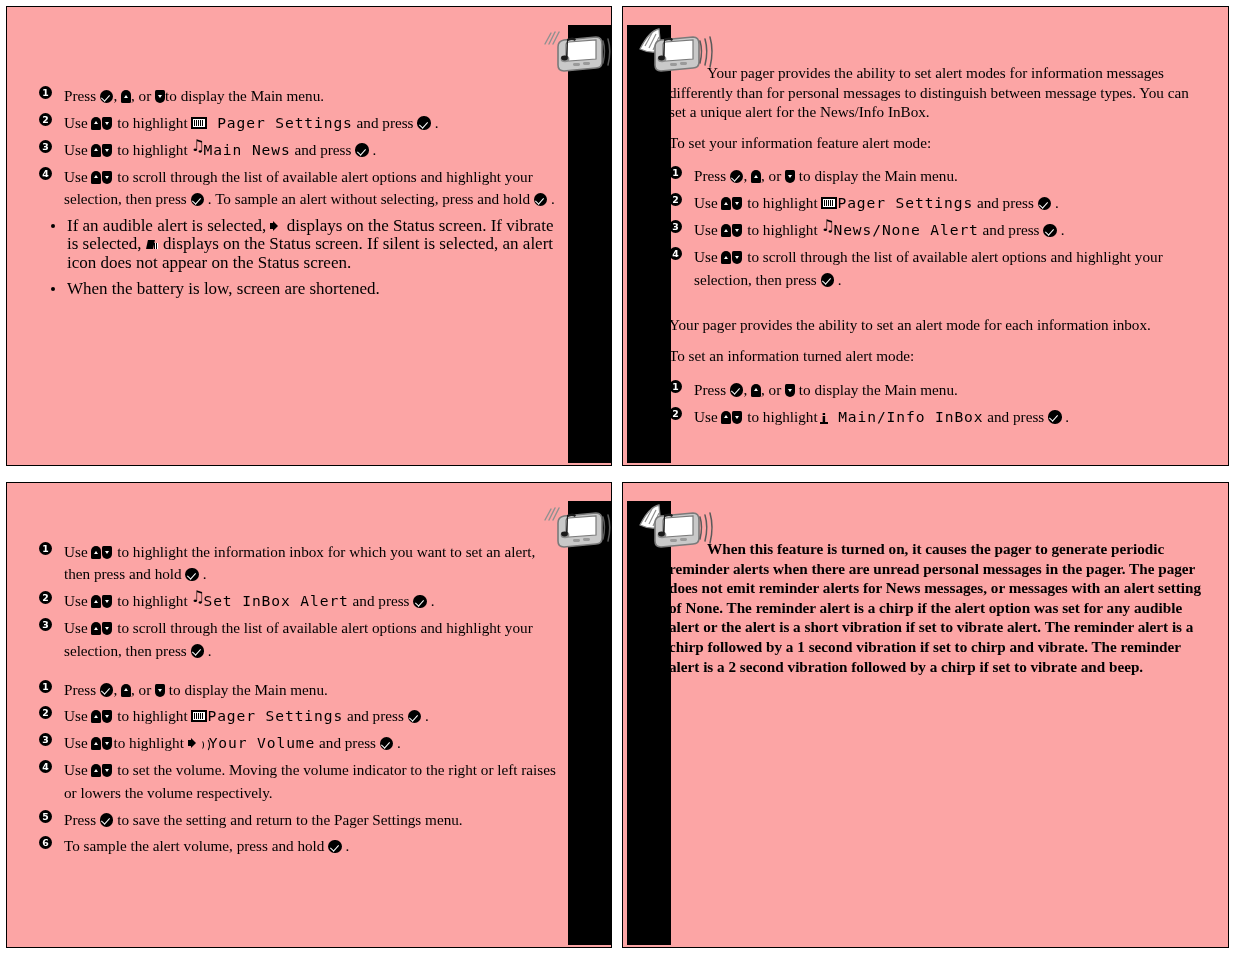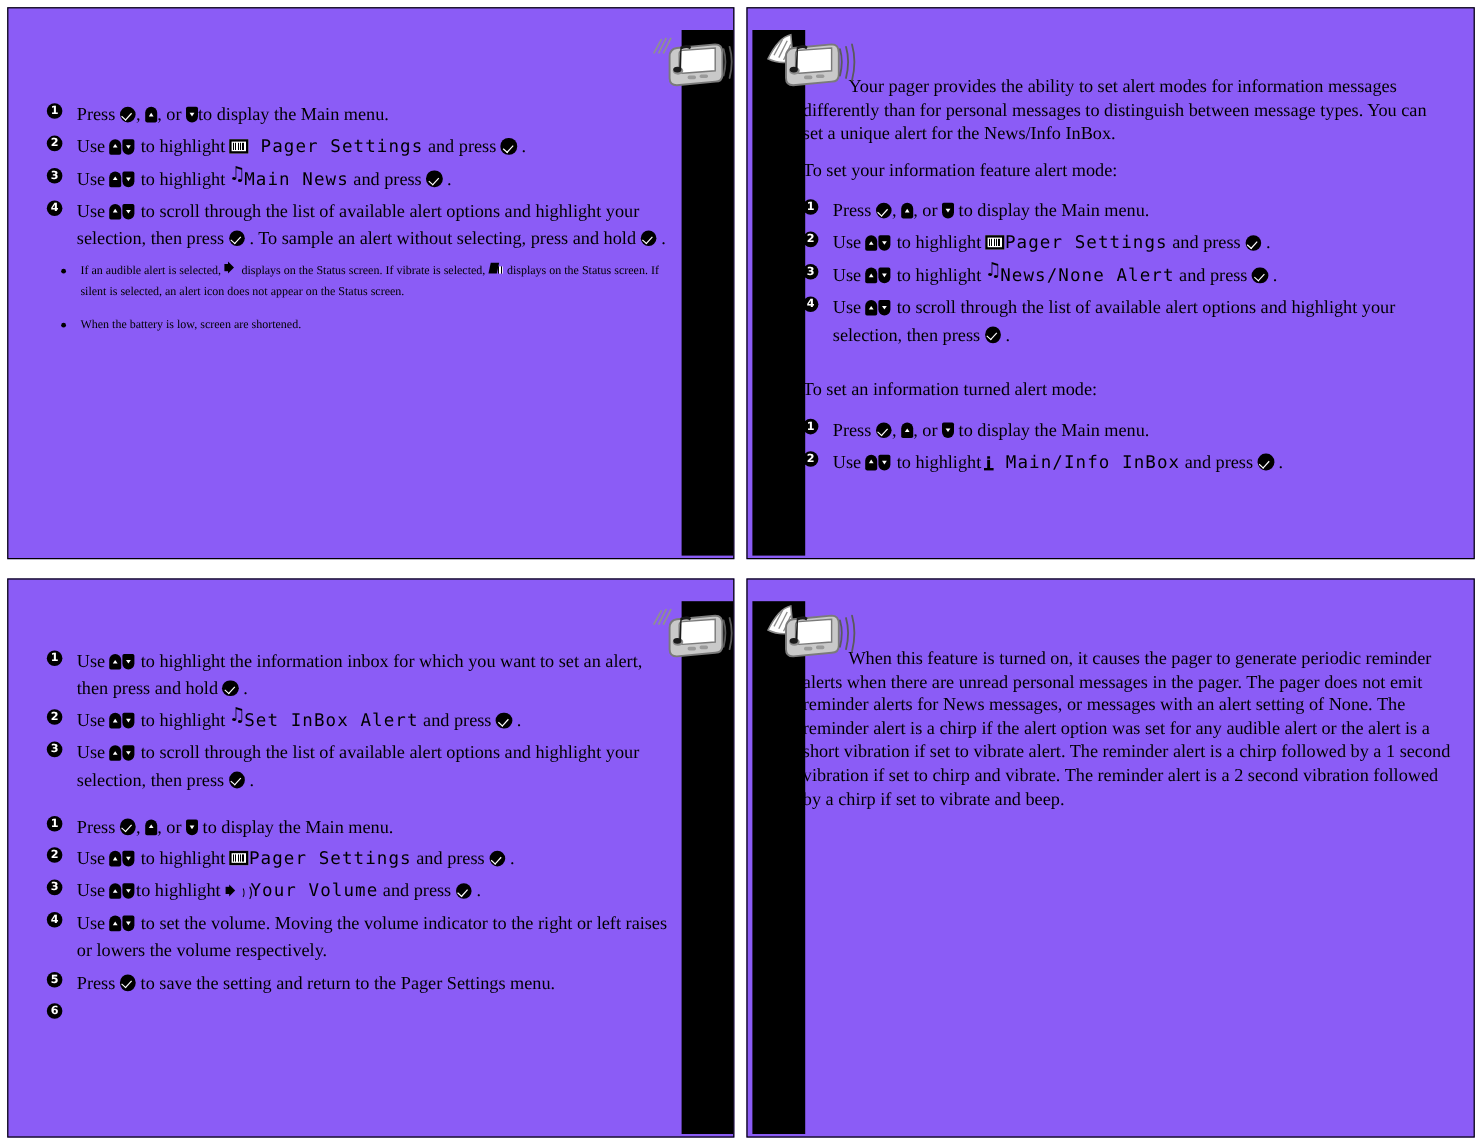--- a/index.html
+++ b/index.html
@@ -9,28 +9,28 @@
     background:#ffffff;
     font-family:"Liberation Serif", serif;
     color:#000;
     overflow:hidden;
   }
   .sheet{position:relative;width:1235px;height:954px;}
 
   .panel{
     position:absolute;
     border:1.5px solid #000;
-    background:#8b5cf6;
+    background:#fca5a5;
     box-sizing:border-box;
     overflow:hidden;
   }
   #panel-tl{left:6px;  top:6px;   width:606px; height:460px;}
   #panel-tr{left:622px;top:6px;   width:607px; height:460px;}
   #panel-bl{left:6px;  top:482px; width:606px; height:466px;}
-  #panel-br{left:622px;top:482px; width:607px; height:466px;}
+  #panel-br{left:622px;top:482px; width:607px; height:466px;font-weight:bold;}
 
   
   .tabbar{position:absolute;background:#000;}
   #panel-tl .tabbar{left:561px;top:18px;width:44px;height:438px;}
   #panel-tr .tabbar{left:4px;  top:18px;width:44px;height:438px;}
   #panel-bl .tabbar{left:561px;top:18px;width:44px;height:444px;}
   #panel-br .tabbar{left:4px;  top:18px;width:44px;height:444px;}
 
   
   .pager-mark{position:absolute;width:78px;height:56px;z-index:5;}
@@ -64,21 +64,21 @@
     position:absolute;left:0;top:1px;
     width:13px;height:13px;border-radius:50%;
     background:#000;color:#fff;
     font-family:"DejaVu Sans", sans-serif;
     font-size:9.3px;line-height:13.2px;text-align:center;
     font-weight:bold;
   }
   ul.bullets{list-style:none;margin:6px 0 0 0;padding:0;}
   ul.bullets li{
     position:relative;
-    font-size:10px;line-height:18.6px;
+    font-size:17px;line-height:18.6px;
     padding-left:28px;margin-bottom:8px;
   }
   ul.bullets li .dot{
     position:absolute;left:12px;top:7px;
     width:4px;height:4px;border-radius:50%;background:#000;
   }
   .gap{height:20px;}
   .gap-s{height:12px;}
 
   .key{
@@ -257,20 +257,21 @@
     <div class="col">
       <p class="para indent">Your pager provides the ability to set alert modes for information messages differently than for personal messages to distinguish between message types. You can set a unique alert for the News/Info InBox.</p>
       <p class="lead">To set your information feature alert mode:</p>
       <ol class="steps">
           <li><span class="num">1</span><span>Press <span class="okbtn"></span>, <span class="key up"></span>, or <span class="key dn"></span> to display the Main menu.</span></li>
           <li><span class="num">2</span><span>Use <span class="keypair"><span class="key up"></span><span class="key dn"></span></span> to highlight <span class="ic-settings"></span><span class="lcd">Pager Settings</span> and press <span class="okbtn"></span> .</span></li>
           <li><span class="num">3</span><span>Use <span class="keypair"><span class="key up"></span><span class="key dn"></span></span> to highlight <span class="ic-note"></span><span class="lcd">News/None Alert</span> and press <span class="okbtn"></span> .</span></li>
           <li><span class="num">4</span><span>Use <span class="keypair"><span class="key up"></span><span class="key dn"></span></span> to scroll through the list of available alert options and highlight your selection, then press <span class="okbtn"></span> .</span></li>
         </ol>
       <div class="gap"></div>
+      <p class="para">Your pager provides the ability to set an alert mode for each information inbox.</p>
       <p class="lead">To set an information turned alert mode:</p>
       <ol class="steps">
           <li><span class="num">1</span><span>Press <span class="okbtn"></span>, <span class="key up"></span>, or <span class="key dn"></span> to display the Main menu.</span></li>
           <li><span class="num">2</span><span>Use <span class="keypair"><span class="key up"></span><span class="key dn"></span></span> to highlight <span class="ic-info"></span><span class="lcd"> Main/Info InBox</span> and press <span class="okbtn"></span> .</span></li>
         </ol>
     </div>
   </div>
 
   <div class="panel" id="panel-bl">
     <div class="tabbar"></div>
@@ -303,21 +304,21 @@
           <li><span class="num">2</span><span>Use <span class="keypair"><span class="key up"></span><span class="key dn"></span></span> to highlight <span class="ic-note"></span><span class="lcd">Set InBox Alert</span> and press <span class="okbtn"></span> .</span></li>
           <li><span class="num">3</span><span>Use <span class="keypair"><span class="key up"></span><span class="key dn"></span></span> to scroll through the list of available alert options and highlight your selection, then press <span class="okbtn"></span> .</span></li>
         </ol>
       <div class="gap-s"></div>
       <ol class="steps">
           <li><span class="num">1</span><span>Press <span class="okbtn"></span>, <span class="key up"></span>, or <span class="key dn"></span> to display the Main menu.</span></li>
           <li><span class="num">2</span><span>Use <span class="keypair"><span class="key up"></span><span class="key dn"></span></span> to highlight <span class="ic-settings"></span><span class="lcd">Pager Settings</span> and press <span class="okbtn"></span> .</span></li>
           <li><span class="num">3</span><span>Use <span class="keypair"><span class="key up"></span><span class="key dn"></span></span>to highlight <span class="ic-spkwaves"><span class="b"></span><span class="c"></span><span class="w1"></span><span class="w2"></span></span><span class="lcd">Your Volume</span> and press <span class="okbtn"></span> .</span></li>
           <li><span class="num">4</span><span>Use <span class="keypair"><span class="key up"></span><span class="key dn"></span></span> to set the volume. Moving the volume indicator to the right or left raises or lowers the volume respectively.</span></li>
           <li><span class="num">5</span><span>Press <span class="okbtn"></span> to save the setting and return to the Pager Settings menu.</span></li>
-          <li><span class="num">6</span></li>
+          <li><span class="num">6</span><span>To sample the alert volume, press and hold <span class="okbtn"></span> .</span></li>
         </ol>
     </div>
   </div>
 
   <div class="panel" id="panel-br">
     <div class="tabbar"></div>
     <div class="pager-mark">
       <svg viewBox="0 0 78 56" xmlns="http://www.w3.org/2000/svg">
         <g fill="#ffffff" stroke="#8a8a8a" stroke-width="1.3">
           <path d="M3 24 Q12 6 22 4 L24 26 Q13 29 3 24 Z"></path>

